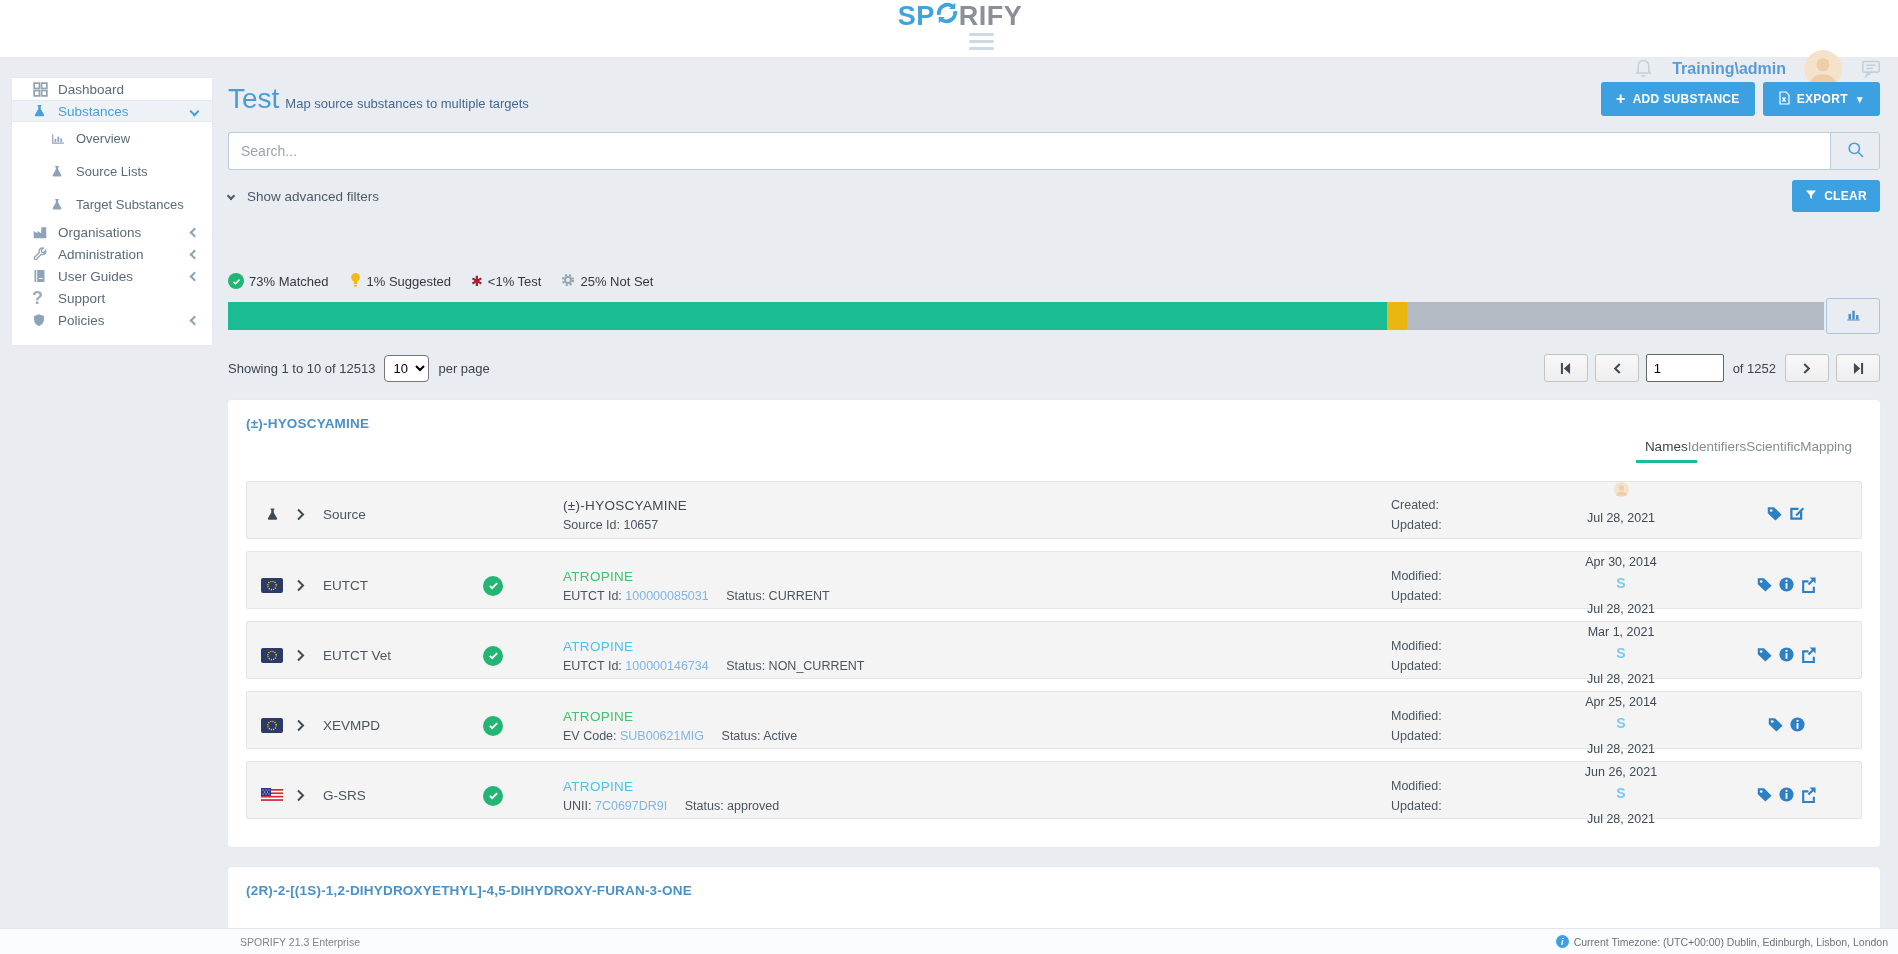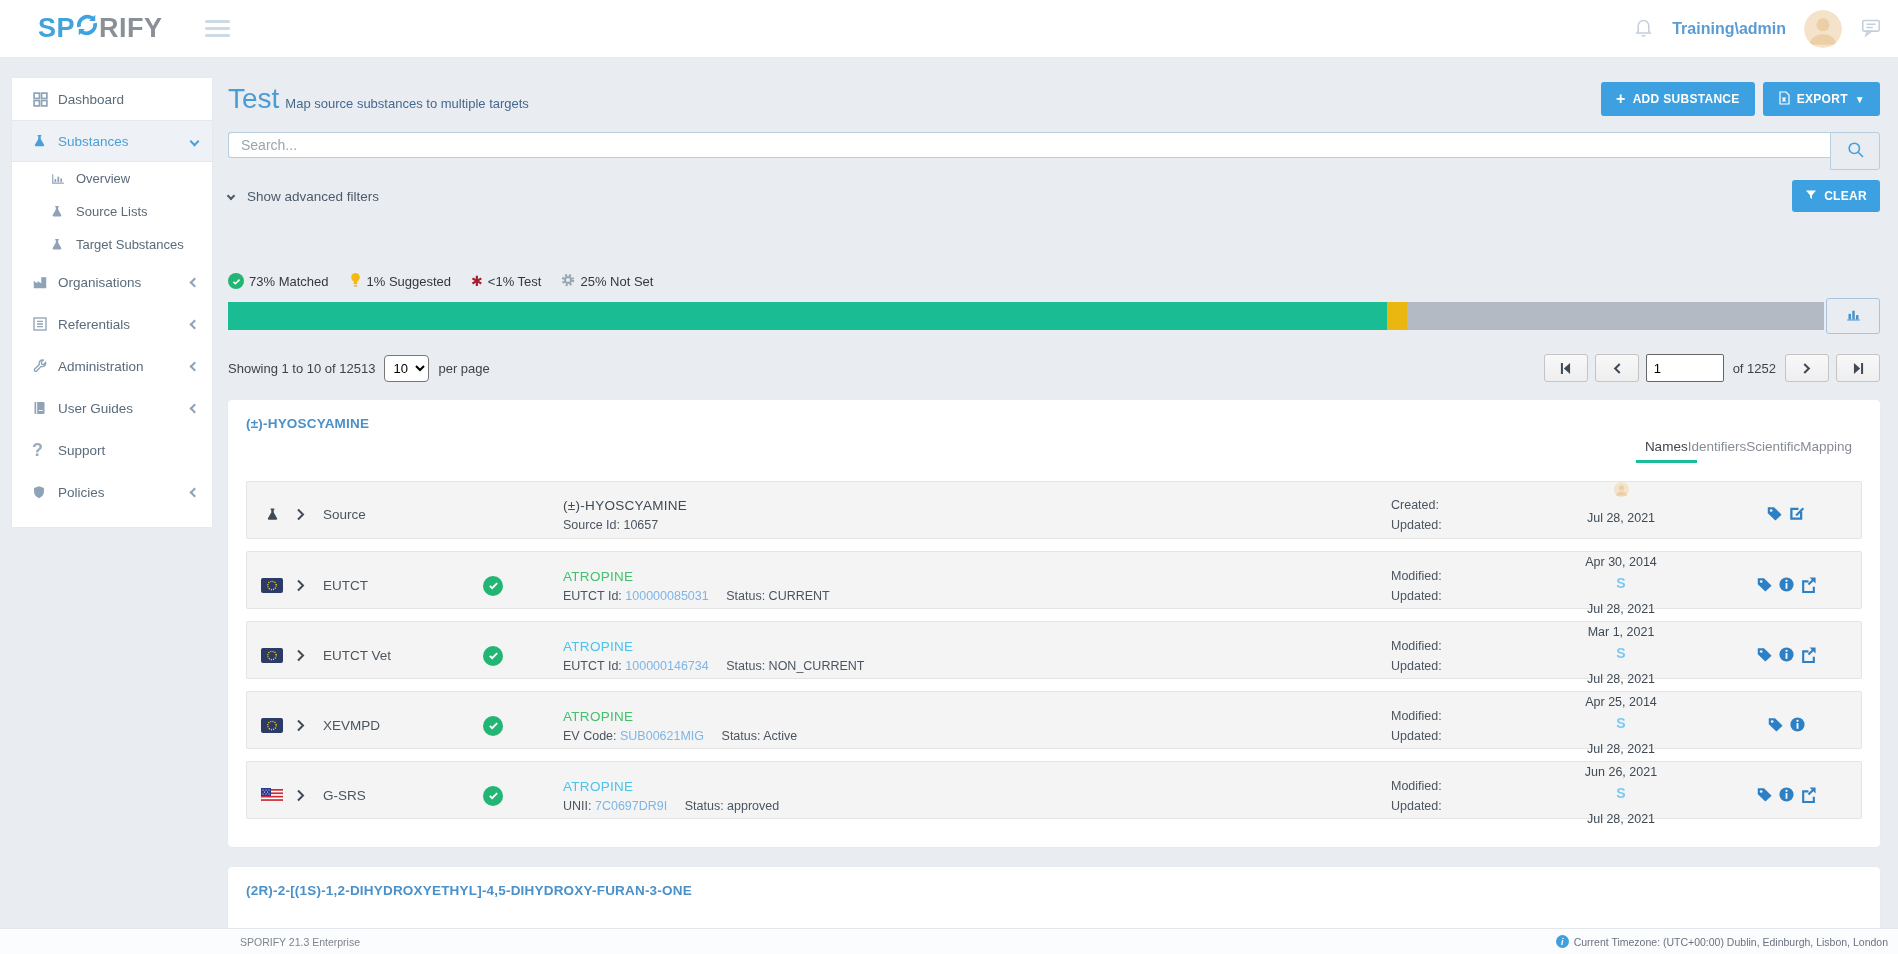--- a/index.html
+++ b/index.html
@@ -1,37 +1,37 @@
 <!DOCTYPE html>
 <html><head>
 <meta charset="utf-8">
 <style>
   * { margin:0; padding:0; box-sizing:border-box; }
   html,body { width:1898px; height:954px; overflow:hidden; background:#e9edf2;
     font-family:"Liberation Sans","DejaVu Sans",sans-serif; font-size:13px; color:#3f4a55; }
 
   
-  .topbar { height:58px; background:#fff; display:flex; align-items:center; padding:0 16px 0 38px; border-bottom:1px solid #e8ebef; }
+  .topbar { height:58px; background:#fff; display:flex; align-items:center; padding:0 16px 0 38px; border-bottom:1px solid #e8ebef;flex-direction:column; }
   .logo { display:flex; align-items:center; font-weight:800; font-size:27px; letter-spacing:.5px; }
   .logo .lg-blue { color:#41a3dd; }
   .logo .lg-gray { color:#8a9097; }
   .logo svg { margin:0 -1px; }
   .hamburger { margin-left:42px; display:flex; flex-direction:column; gap:4px; cursor:pointer; }
   .hamburger span { width:25px; height:3px; background:#cdd9e5; border-radius:2px; }
   .top-right { margin-left:auto; display:flex; align-items:center; gap:18px; }
   .username { color:#5b9bd5; font-weight:700; font-size:16px; }
   .avatar { width:38px; height:38px; border-radius:50%; overflow:hidden; }
 
   
   .app { display:flex; align-items:flex-start; }
   .sidebar { width:200px; margin:20px 0 0 12px; background:#fff; box-shadow:0 0 2px rgba(0,0,0,.06); }
   .content { flex:1; padding:0 18px 0 16px; }
 
   
-  .nav-item { display:flex; align-items:center; height:42px; padding:0 14px 0 20px; color:#5a6b7b; font-size:13.5px; cursor:pointer; }
+  .nav-item { display:flex; align-items:center; height:22px; padding:0 14px 0 20px; color:#5a6b7b; font-size:13.5px; cursor:pointer; }
   .nav-item .nico { width:26px; display:flex; justify-content:flex-start; align-items:center; }
   .nav-item.active { background:#eef2f7; border-top:1px solid #e2e8ef; border-bottom:1px solid #e2e8ef; color:#4a9fd8; }
   .nav-item.sub { height:33px; padding-left:38px; font-size:13px; }
   .chev { width:7px; height:7px; border-right:2px solid #8fa3b8; border-bottom:2px solid #8fa3b8; display:inline-block; }
   .chev.left  { transform:rotate(135deg); }
   .chev.down  { transform:rotate(45deg); border-color:#4a9fd8; }
   .nav-item .spacer { margin-left:auto; }
   .sidebar .pad-b { height:14px; }
 
   
@@ -39,21 +39,21 @@
   .page-title { font-size:28px; color:#4b9cd4; font-weight:400; }
   .page-subtitle { margin-left:6px; color:#44688f; font-size:13px; padding-top:8px; }
   .head-buttons { margin-left:auto; display:flex; gap:8px; }
   .btn-blue { background:#3da0e0; color:#fff; border:none; border-radius:3px; font-weight:700; font-size:12px;
     letter-spacing:.3px; padding:0 15px; height:34px; display:inline-flex; align-items:center; gap:7px; cursor:pointer; }
   .btn-blue .plus { font-size:16px; font-weight:800; }
   .caret { font-size:10px; }
 
   
   .search-row { display:flex; margin-top:16px; }
-  .search-input { flex:1; height:26px; border:1px solid #b8cede; border-right:none; border-radius:3px 0 0 3px;
+  .search-input { flex:1; height:38px; border:1px solid #b8cede; border-right:none; border-radius:3px 0 0 3px;
     padding:0 12px; font-size:14px; color:#3f4a55; background:#fff; outline:none; }
   .search-input::placeholder { color:#9aa5ad; }
   .search-btn { width:50px; height:38px; background:#e9edf2; border:1px solid #b8cede; border-radius:0 3px 3px 0;
     display:flex; align-items:center; justify-content:center; cursor:pointer; }
   .adv-row { display:flex; align-items:center; margin-top:10px; }
   .adv-toggle { color:#4d5a68; font-size:13.5px; display:flex; align-items:center; gap:13px; cursor:pointer; }
   .adv-toggle .chev { border-color:#4d5a68; width:6px; height:6px; }
   .clear-btn { margin-left:auto; height:32px; padding:0 13px; }
   .legend-row { display:flex; align-items:center; gap:20px; margin-top:12px; color:#33393f; font-size:13px; }
   .legend-item { display:flex; align-items:center; gap:5px;margin-top:48px; }
@@ -204,31 +204,20 @@
         </span>
       <span>Target Substances</span>
     </div>
     <div class="nav-item">
       <span class="nico">
           <svg width="16" height="15" viewBox="0 0 24 24" fill="#8fa3b8">
         <path d="M2 21V9.5l6 3.8V9.5l6 3.8V3.5h8V21z"></path>
       </svg>
         </span>
       <span>Organisations</span>
-      <span class="spacer"></span>
-        <span class="chev left"></span>
-    </div>
-    <div class="nav-item">
-      <span class="nico">
-          <svg width="16" height="16" viewBox="0 0 24 24" fill="none" stroke="#8fa3b8" stroke-width="2">
-        <rect x="3" y="3" width="18" height="18"></rect>
-            <path d="M7.5 8h9M7.5 12h9M7.5 16h9"></path>
-      </svg>
-        </span>
-      <span>Referentials</span>
       <span class="spacer"></span>
         <span class="chev left"></span>
     </div>
     <div class="nav-item">
       <span class="nico">
           <svg width="16" height="16" viewBox="0 0 24 24" fill="none" stroke="#8fa3b8" stroke-width="2" stroke-linecap="round">
         <path d="M20.5 6.5a5 5 0 0 1-6.6 6.1L7 19.5a2 2 0 0 1-2.9-2.9L11 9.7a5 5 0 0 1 6.1-6.6L14 6.2l.8 3 3 .8z"></path>
       </svg>
         </span>
       <span>Administration</span>

